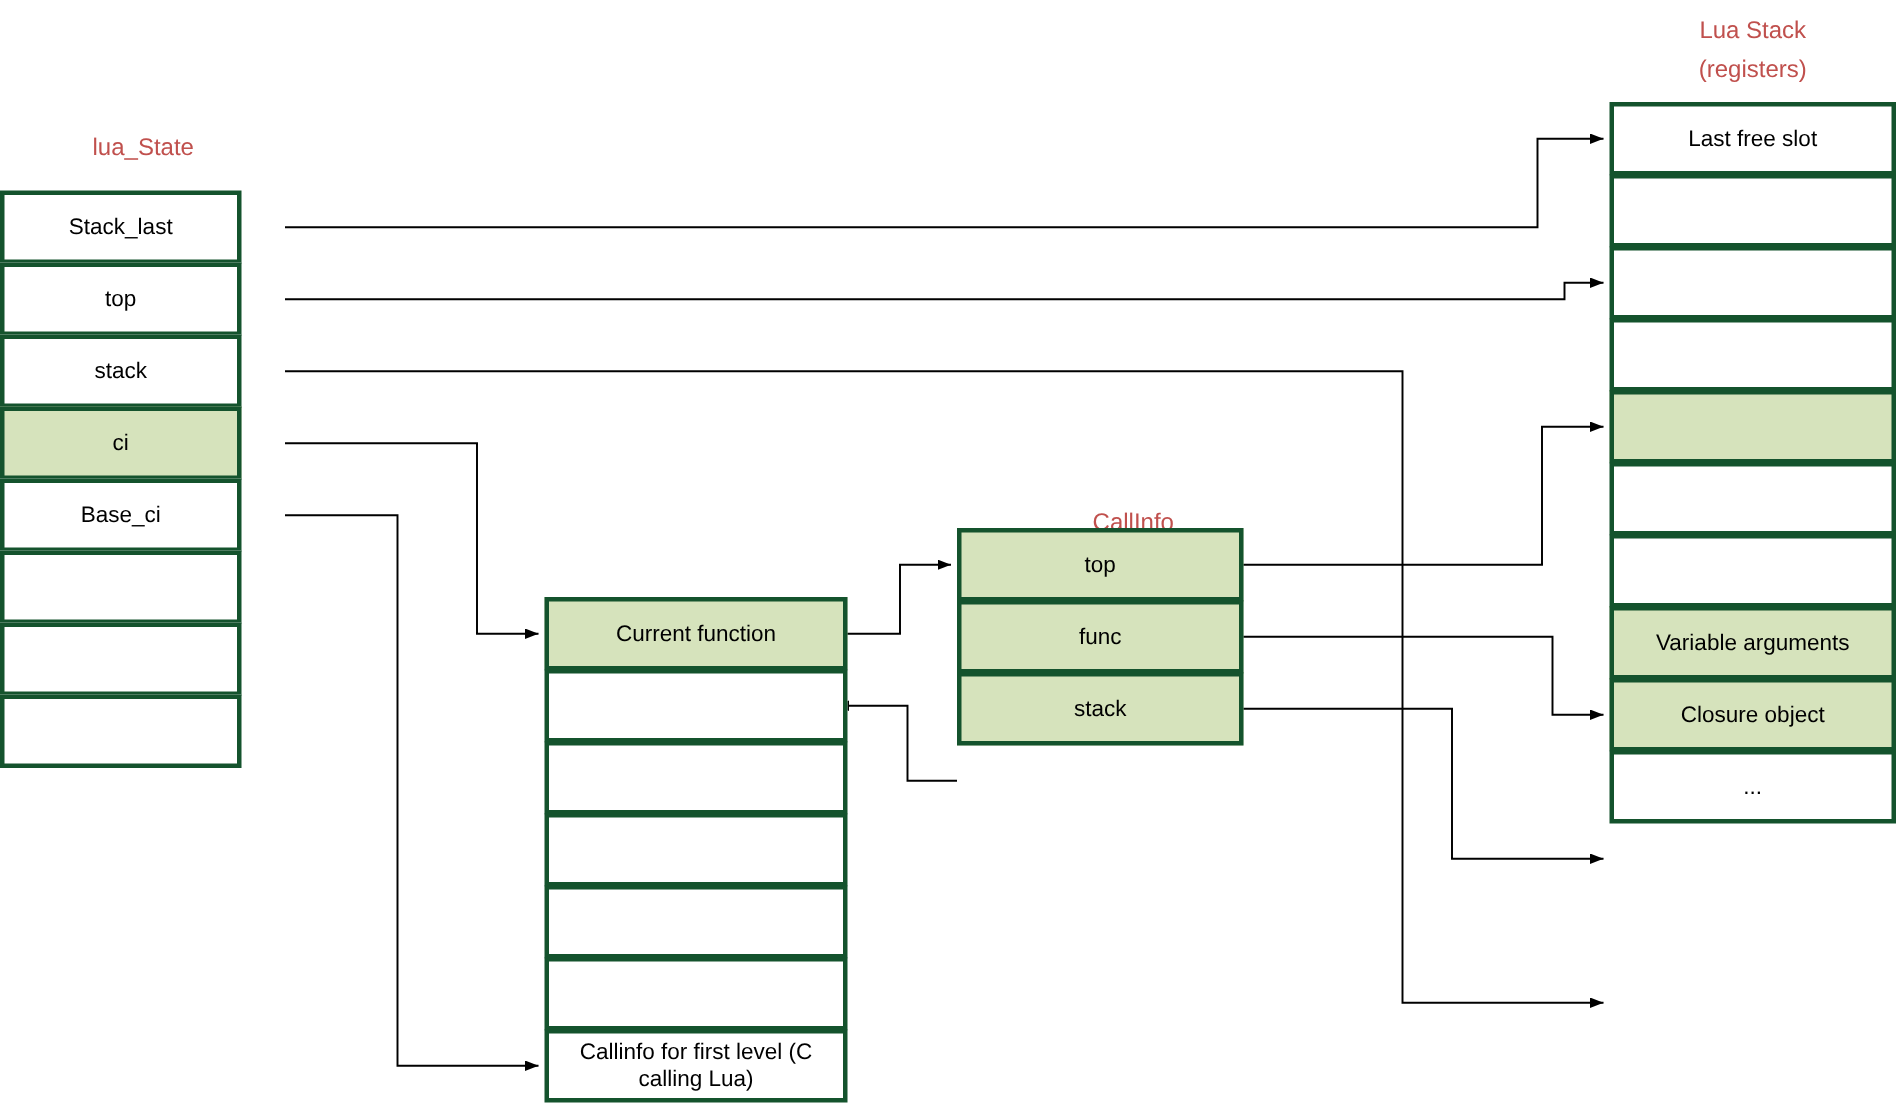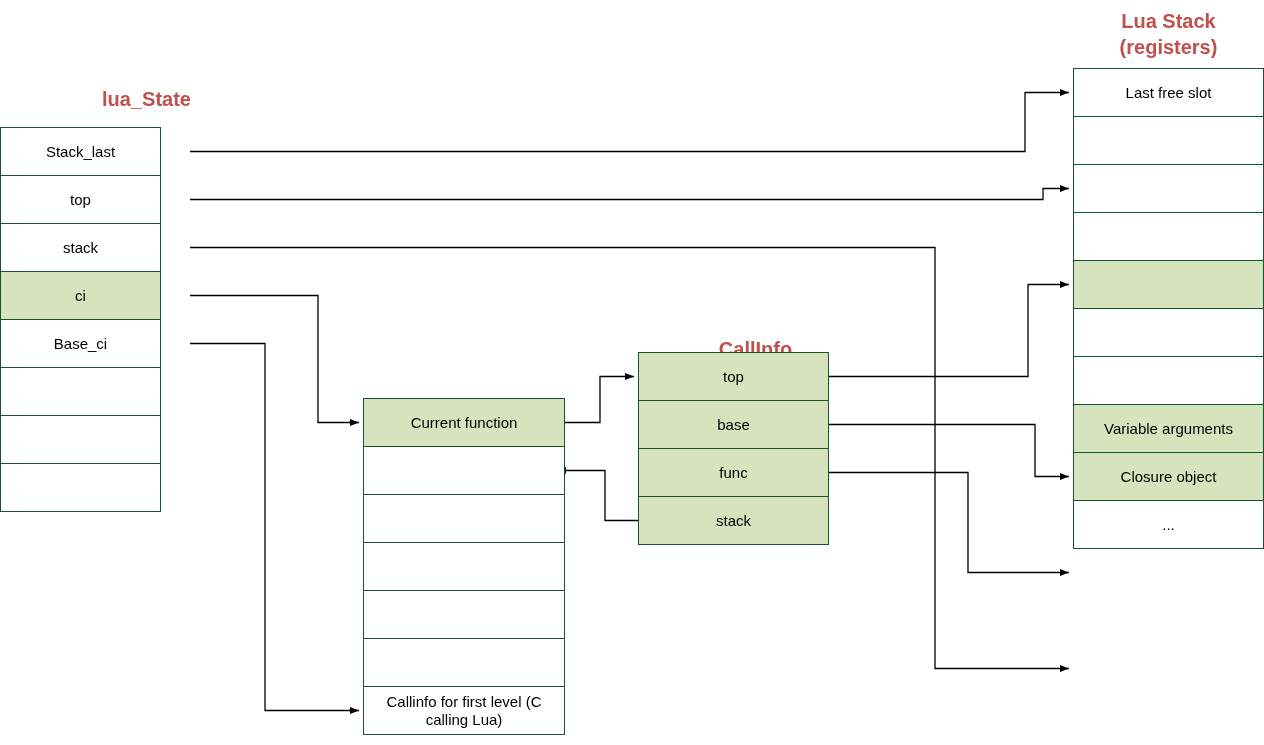--- a/index.html
+++ b/index.html
@@ -3,35 +3,35 @@
 <meta charset="utf-8">
 <style>
   * { margin:0; padding:0; box-sizing:border-box; }
   html,body { width:1264px; height:745px; background:#ffffff;
     font-family:"Liberation Sans", sans-serif; color:#000; overflow:hidden; }
   .canvas { position:absolute; left:0; top:0; width:1264px; height:745px; }
   svg.arrows { position:absolute; left:0; top:0; width:1264px; height:745px; pointer-events:none; }
   .column { position:absolute; }
   .cell {
     width:100%; height:49px; margin-top:-1px;
-    border:1px solid #14532d; background:#fff;
+    border:3px solid #14532d; background:#fff;
     display:flex; align-items:center; justify-content:center;
     text-align:center; font-size:15px; line-height:1.15; padding:0 6px;
   }
   .cell:first-child { margin-top:0; }
   .cell.green { background:#d6e3bc; }
   .col-title {
-    position:absolute; color:#c0504d; font-weight:bold; font-size:20px;
+    position:absolute; color:#c0504d; font-weight:normal; font-size:16px;
     text-align:center; line-height:26px;
   }
   #col-luastate { left:0px;    top:127px; width:161px; }
   #col-baseci   { left:363px;  top:398px; width:202px; }
   #col-callinfo { left:638px;  top:352px; width:191px; }
   #col-stack    { left:1073px; top:68px;  width:191px; }
-  #t-luastate   { left:0px;    top:86px;  width:191px;text-align:right; }
+  #t-luastate   { left:0px;    top:86px;  width:191px; }
   #t-callinfo   { left:660px;  top:316px; width:191px;margin-top:20px; }
   #t-stack      { left:1073px; top:8px;   width:191px; }
 </style>
 </head>
 <body>
 
 <div class="canvas">
 
   <svg class="arrows" viewBox="0 0 1264 745" xmlns="http://www.w3.org/2000/svg">
     <defs>
@@ -78,21 +78,20 @@
     <div class="cell"></div>
     <div class="cell"></div>
     <div class="cell"></div>
     <div class="cell"></div>
     <div class="cell"></div>
     <div class="cell">Callinfo for first level (C calling Lua)</div>
   </div>
 
   <div class="column" id="col-callinfo">
     <div class="cell green">top</div>
-    <div class="cell green">base</div>
     <div class="cell green">func</div>
     <div class="cell green">stack</div>
   </div>
 
   <div class="column" id="col-stack">
     <div class="cell">Last free slot</div>
     <div class="cell"></div>
     <div class="cell"></div>
     <div class="cell"></div>
     <div class="cell green"></div>

